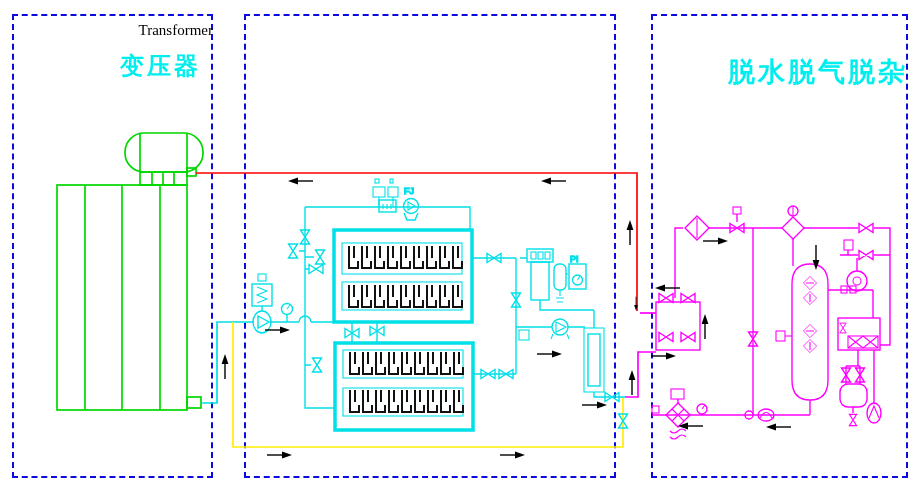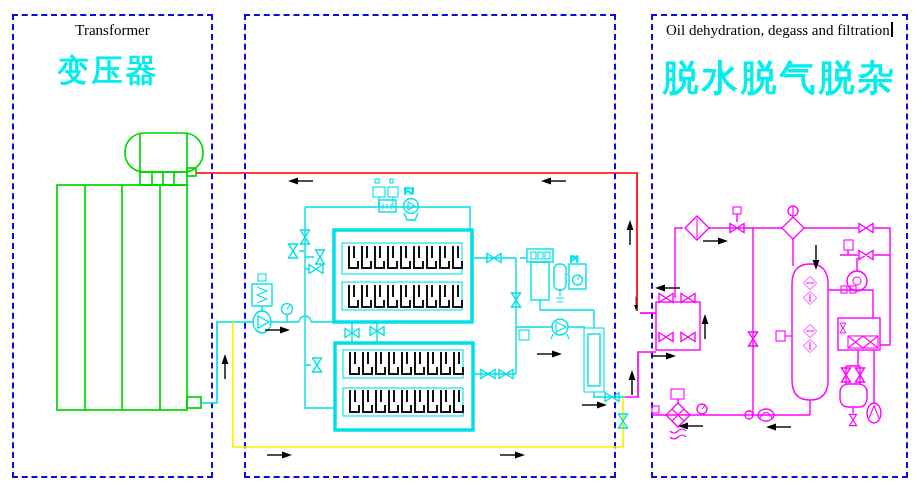--- a/index.html
+++ b/index.html
@@ -3,46 +3,45 @@
 <meta charset="utf-8">
 <style>
   html,body{margin:0;padding:0;background:#fff;}
   #app{position:relative;width:917px;height:490px;background:#fff;overflow:hidden;
        font-family:"Liberation Serif", serif;}
   .zone{position:absolute;border:2px dashed var(--box_border);box-sizing:border-box;}
   .title-en{position:absolute;color:var(--title_text);font-size:15px;white-space:nowrap;
             font-family:"Liberation Serif", serif;}
   .title-zh{position:absolute;color:var(--cyan_text);font-weight:bold;white-space:nowrap;
             font-family:"Liberation Sans", sans-serif;letter-spacing:3px;}
-  .center{text-align:center;}
+  .center{text-align:right;}
   .caret{display:inline-block;width:2px;height:15px;background:#000;vertical-align:-2px;margin-left:1px;}
   svg{position:absolute;left:0;top:0;}
   .ln{fill:none;stroke-width:1.4;}
   .c{stroke:var(--cyan);} .g{stroke:var(--green);} .r{stroke:var(--red);}
   .y{stroke:var(--yellow);} .m{stroke:var(--magenta);} .k{stroke:#000;}
   .thick{stroke-width:3.5;} .thin{stroke-width:1.1;} .w2{stroke-width:1.7;}
   .hk{stroke:#111;stroke-width:2;fill:none;}
   .af{fill:#000;stroke:none;}
   .ctext{fill:var(--cyan);font-family:"Liberation Sans",sans-serif;font-size:9px;}
 </style>
 </head>
 <body>
 
 <div id="app">
 
   <div class="zone" style="left:12px;top:14px;width:201px;height:464px"></div>
   <div class="zone" style="left:244px;top:14px;width:372px;height:464px"></div>
   <div class="zone" style="left:651px;top:14px;width:257px;height:464px"></div>
 
   <div class="title-en center" style="left:12px;top:22px;width:201px"><span>Transformer</span></div>
-  <div class="title-zh center" style="left:8px;top:50px;width:201px;font-size:31px"><span>变压器</span></div>
-
-
-  <div class="title-en" style="left:666px;top:22px"><span>Oil dehydration, degass and filtration</span><span class="caret"></span></div>
-  <div class="title-zh center" style="left:651px;top:54px;width:257px;font-size:36px"><span>脱水脱气脱杂</span></div>
+  <div class="title-zh center" style="left:0;top:50px;width:201px;font-size:24px"><span>变压器</span></div>
+
+
+  <div class="title-zh center" style="left:651px;top:54px;width:257px;font-size:27px"><span>脱水脱气脱杂</span></div>
 
   <svg width="917" height="490" viewBox="0 0 917 490">
     <defs>
       <g id="valveh">
           <path d="M-7,-4.5 L-7,4.5 L7,-4.5 L7,4.5 Z"></path>
         </g>
       <g id="valvev">
           <path d="M-4.5,-7 L4.5,-7 L-4.5,7 L4.5,7 Z"></path>
         </g>
       <g id="diam">

